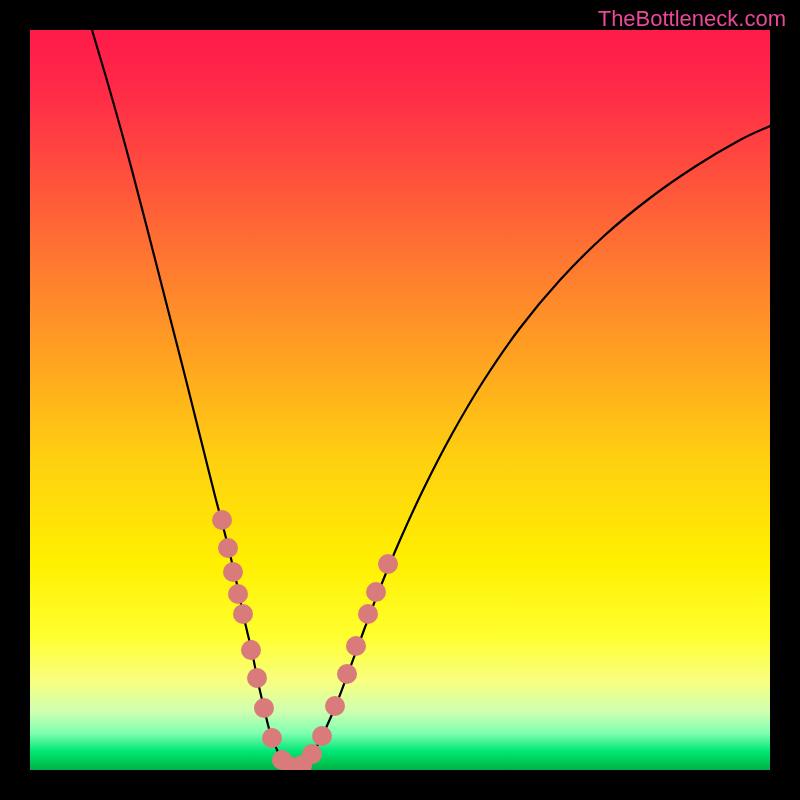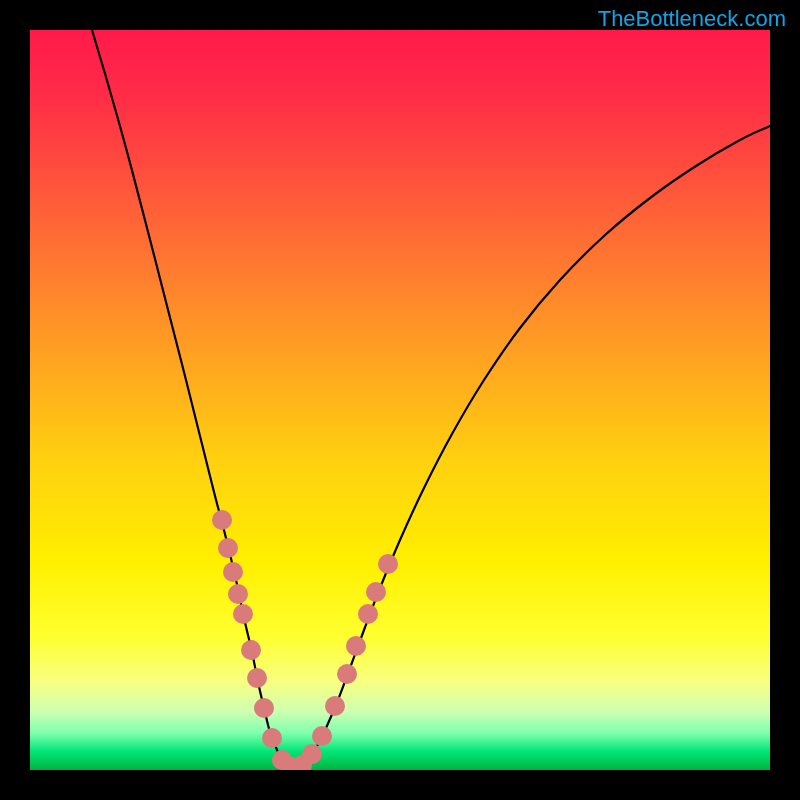--- a/index.html
+++ b/index.html
@@ -8,21 +8,21 @@
     height: 800px;
     background: #000;
     position: relative;
     font-family: Arial, sans-serif;
     overflow: hidden;
   }
   .watermark {
     position: absolute;
     top: 6px;
     right: 14px;
-    color: #0ea5e9;
+    color: #ec4899;
     font-size: 22px;
     font-weight: 500;
     z-index: 10;
   }
   .plot {
     position: absolute;
     top: 30px;
     left: 30px;
     width: 740px;
     height: 740px;

